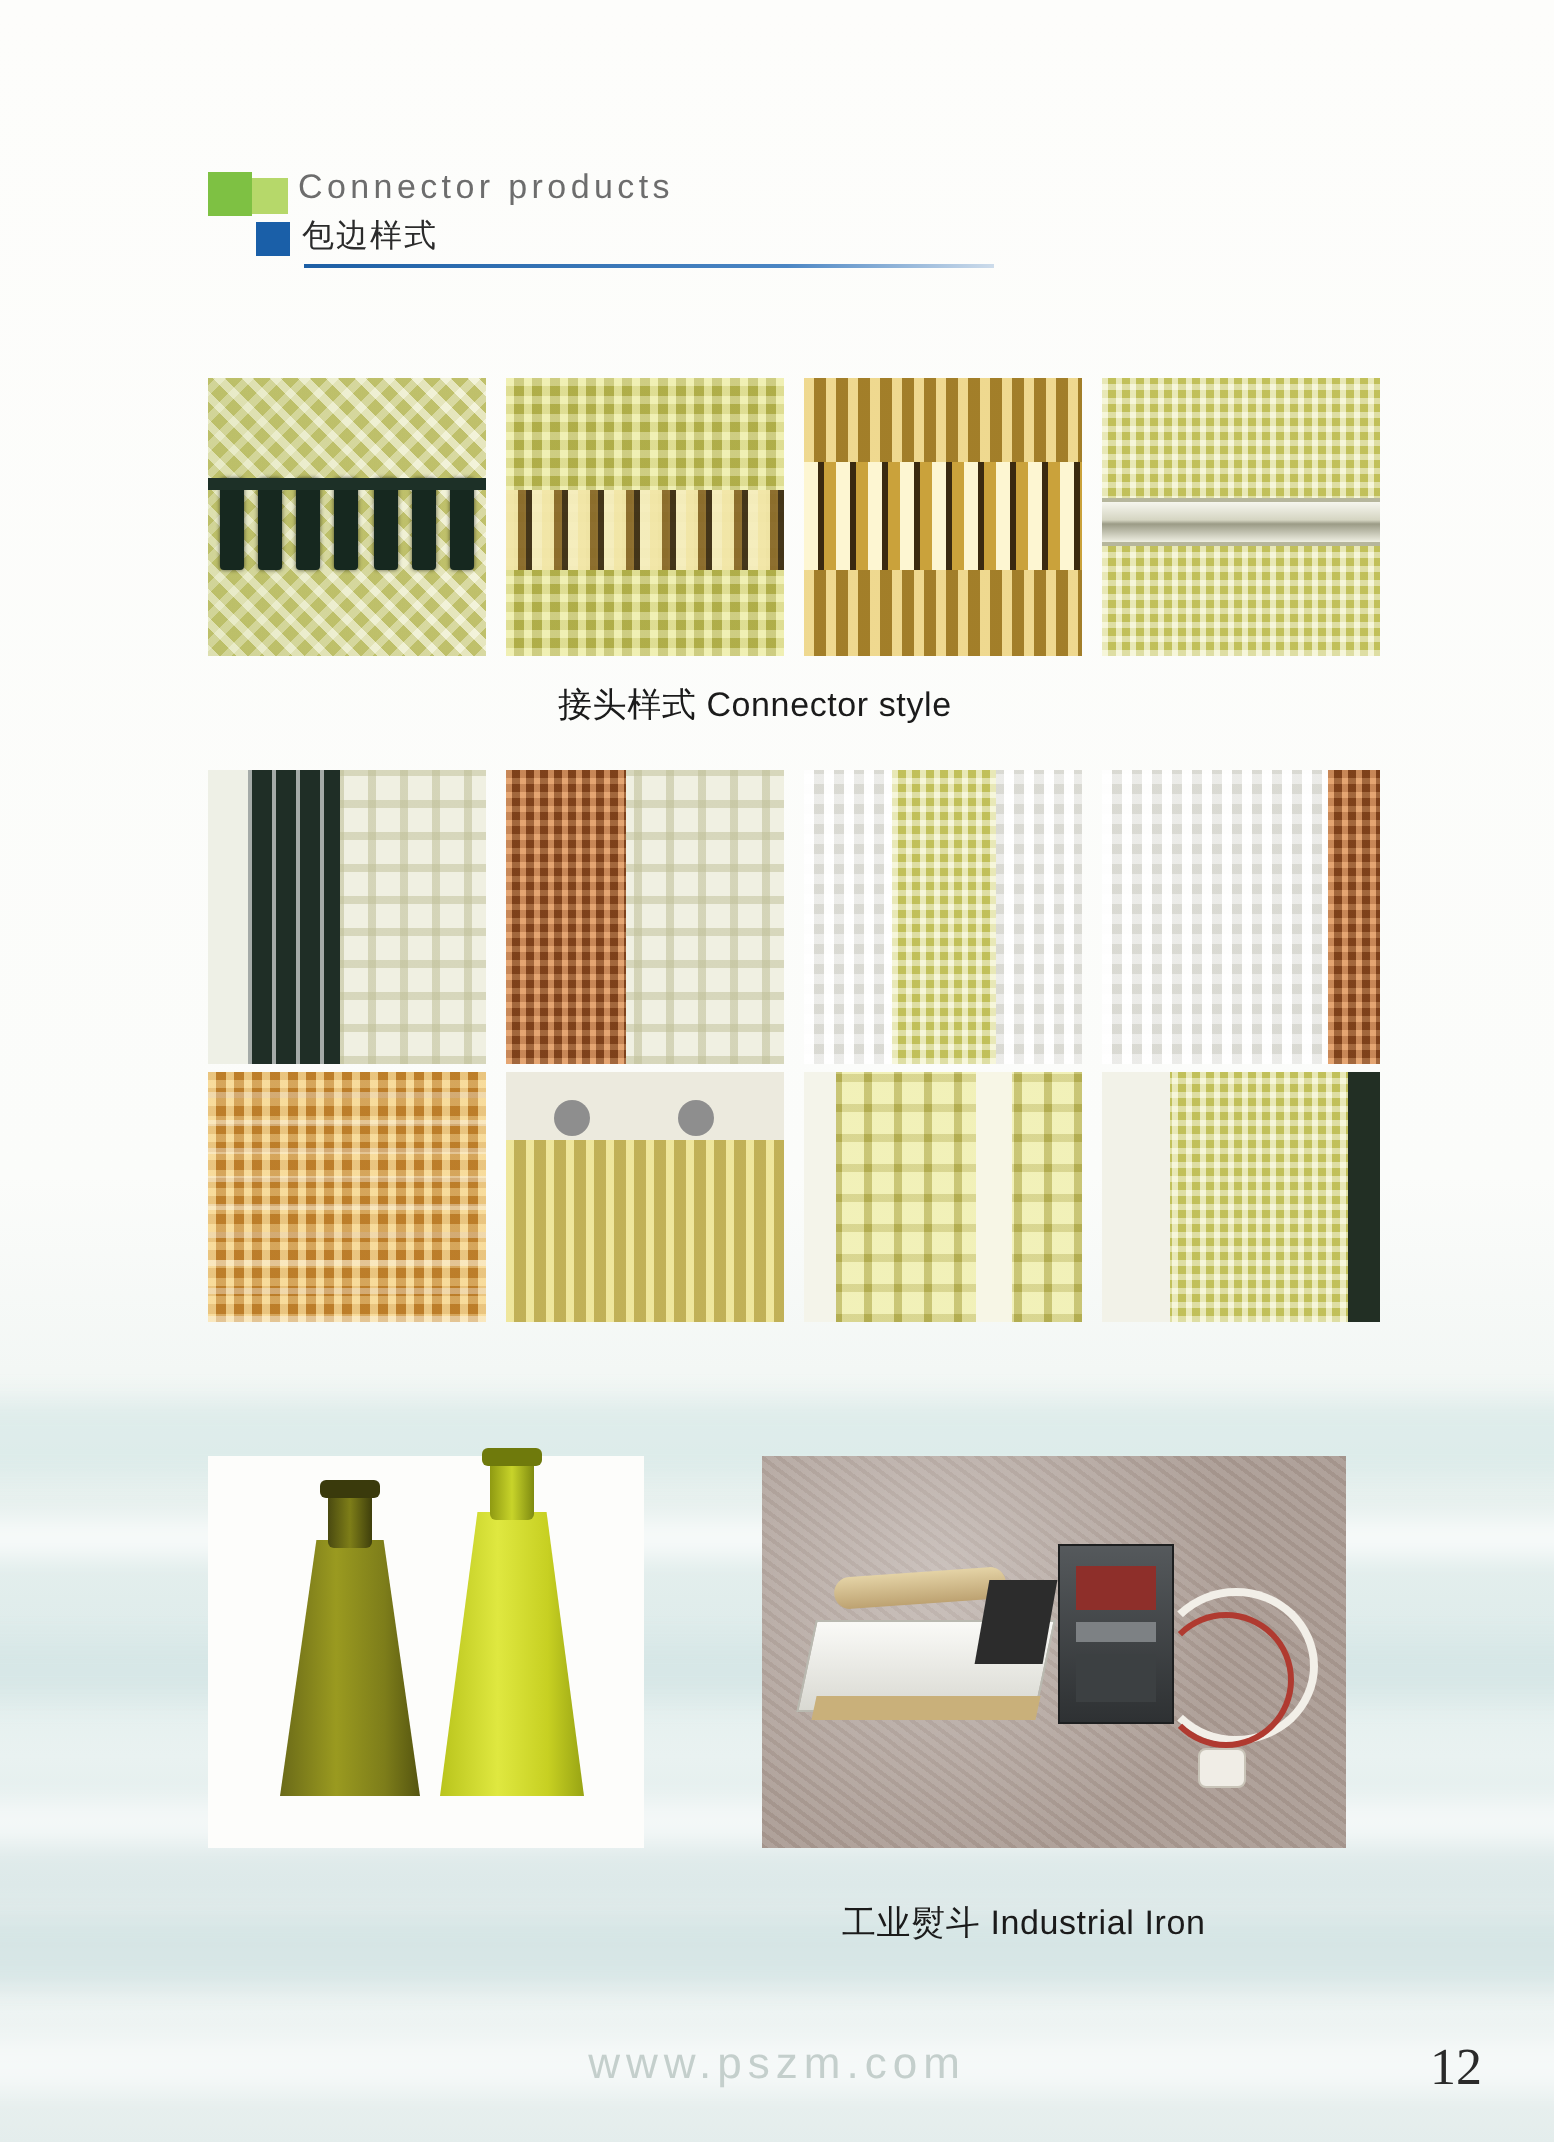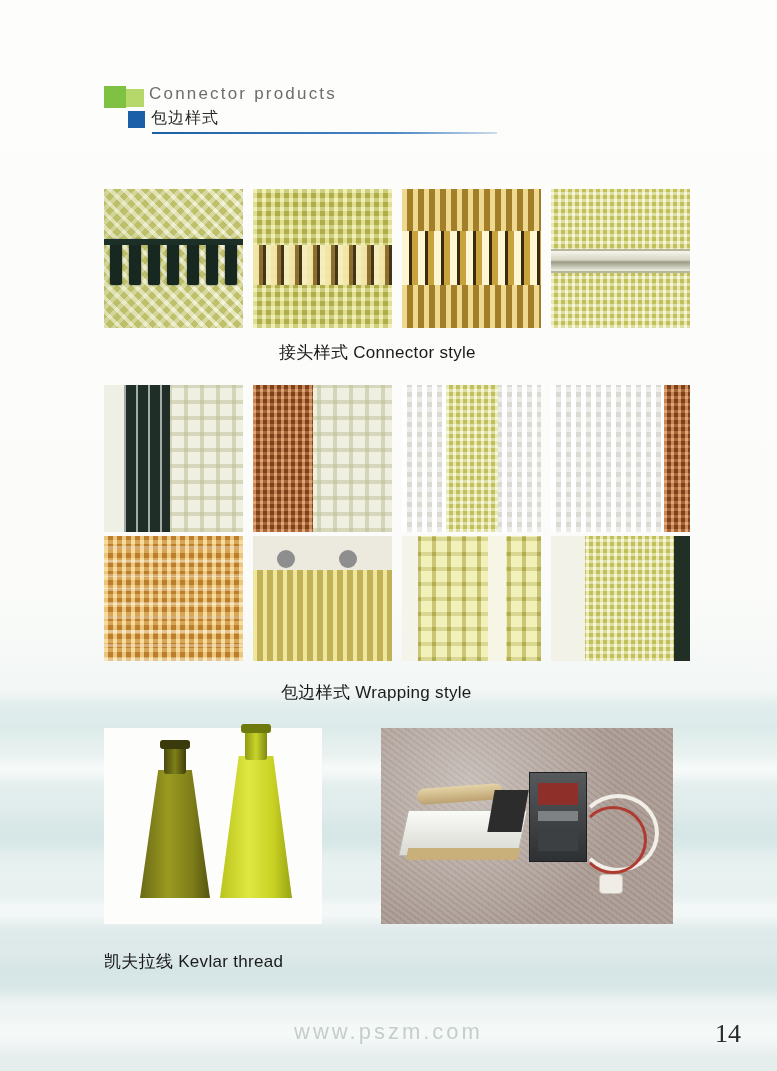--- a/index.html
+++ b/index.html
@@ -382,56 +382,55 @@
       <div class="band" style="left:86px;width:18px;background:#f7f6e6;"></div>
     </div>
 
     <div class="cell" style="width:139px;height:125px;">
       <div class="tex mesh-yellow"></div>
       <div class="band" style="left:0;width:34px;background:#f2f2e8;"></div>
       <div class="band" style="right:0;width:16px;background:#222f24;"></div>
     </div>
   </div>
 
-  <div class="caption" style="left:281px; top:681px;">包边样式 Wrapping style</div>
 
   <div class="spool-photo" style="left:104px; top:728px; width:218px; height:196px;">
     <div style="position:absolute;inset:0;background:#fdfdfb;"></div>
 
     <div class="cone" style="left:36px; width:70px; height:128px;">
       <div class="body" style="background:linear-gradient(to right,#6a6a18,#9a9a20 40%,#7d7d1a 75%,#555510);"></div>
       <div class="neck" style="top:-26px;width:22px;height:30px;background:linear-gradient(to right,#4a4a10,#7e7e18,#3f3f0c);border-radius:3px;"></div>
       <div class="neck" style="top:-30px;width:30px;height:9px;background:#3a3a0c;border-radius:3px;"></div>
     </div>
 
     <div class="cone" style="left:116px; width:72px; height:142px;">
       <div class="body" style="background:linear-gradient(to right,#b9c41c,#dfe840 40%,#c7d022 75%,#98a414);"></div>
       <div class="neck" style="top:-28px;width:22px;height:32px;background:linear-gradient(to right,#8f9a12,#c8d42a,#7e8a10);border-radius:3px;"></div>
       <div class="neck" style="top:-32px;width:30px;height:9px;background:#6f7a0c;border-radius:3px;"></div>
     </div>
   </div>
 
-  <div class="caption" style="left:104px; top:950px;">凯夫拉线 Kevlar thread</div>
 
   <div class="iron-photo" style="left:381px; top:728px; width:292px; height:196px;">
 
     <div style="position:absolute;left:22px;top:82px;width:118px;height:44px;background:linear-gradient(to bottom,#fafaf7,#d9d9d2);transform:skewX(-12deg);border:1px solid #b9b9b0;"></div>
     <div style="position:absolute;left:26px;top:120px;width:112px;height:12px;background:#c9b07a;transform:skewX(-12deg);"></div>
 
     <div style="position:absolute;left:36px;top:58px;width:86px;height:16px;border-radius:8px;background:linear-gradient(to bottom,#e4d3a6,#bda271);transform:rotate(-4deg);"></div>
     <div style="position:absolute;left:110px;top:62px;width:34px;height:42px;background:#2c2c2c;transform:skewX(-10deg);"></div>
 
     <div style="position:absolute;left:148px;top:44px;width:56px;height:88px;background:linear-gradient(to bottom,#55595c,#2e3133);border:1px solid #1d1f20;">
       <div style="position:absolute;left:8px;top:10px;width:40px;height:22px;background:#8e2f2a;"></div>
       <div style="position:absolute;left:8px;top:38px;width:40px;height:10px;background:#7d8184;"></div>
       <div style="position:absolute;left:8px;top:54px;width:40px;height:24px;background:#3c4042;"></div>
     </div>
 
     <div style="position:absolute;left:196px;top:66px;width:74px;height:70px;border:4px solid #f2efe8;border-radius:50%;border-left-color:transparent;border-top-color:#f2efe8;"></div>
     <div style="position:absolute;left:198px;top:78px;width:62px;height:62px;border:3px solid #b03a30;border-radius:50%;border-left-color:transparent;"></div>
     <div style="position:absolute;left:218px;top:146px;width:22px;height:18px;border-radius:4px;background:#f0ede6;border:1px solid #c9c4b8;"></div>
   </div>
 
+  <div class="caption" style="left:421px; top:950px;">工业熨斗  Industrial Iron</div>
 
   <div class="watermark">www.pszm.com</div>
-  <div class="pagenum">14</div>
+  <div class="pagenum">12</div>
 
 </div>
 
 </body></html>

